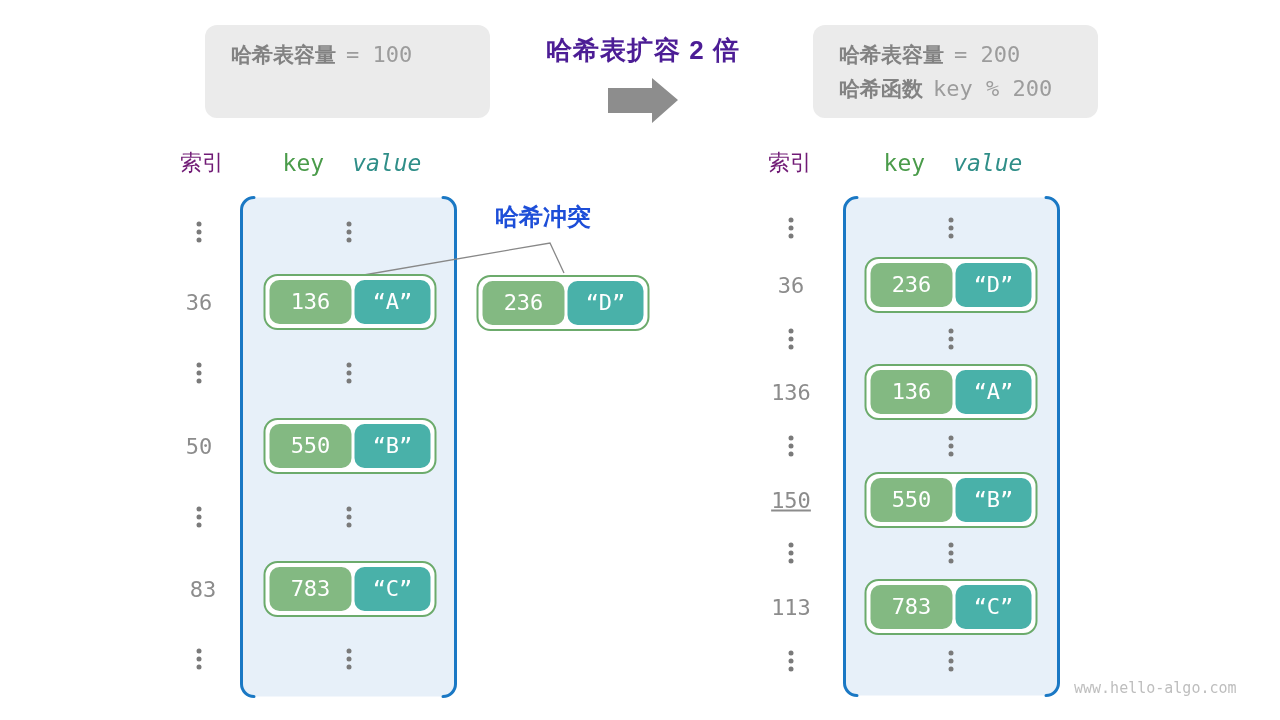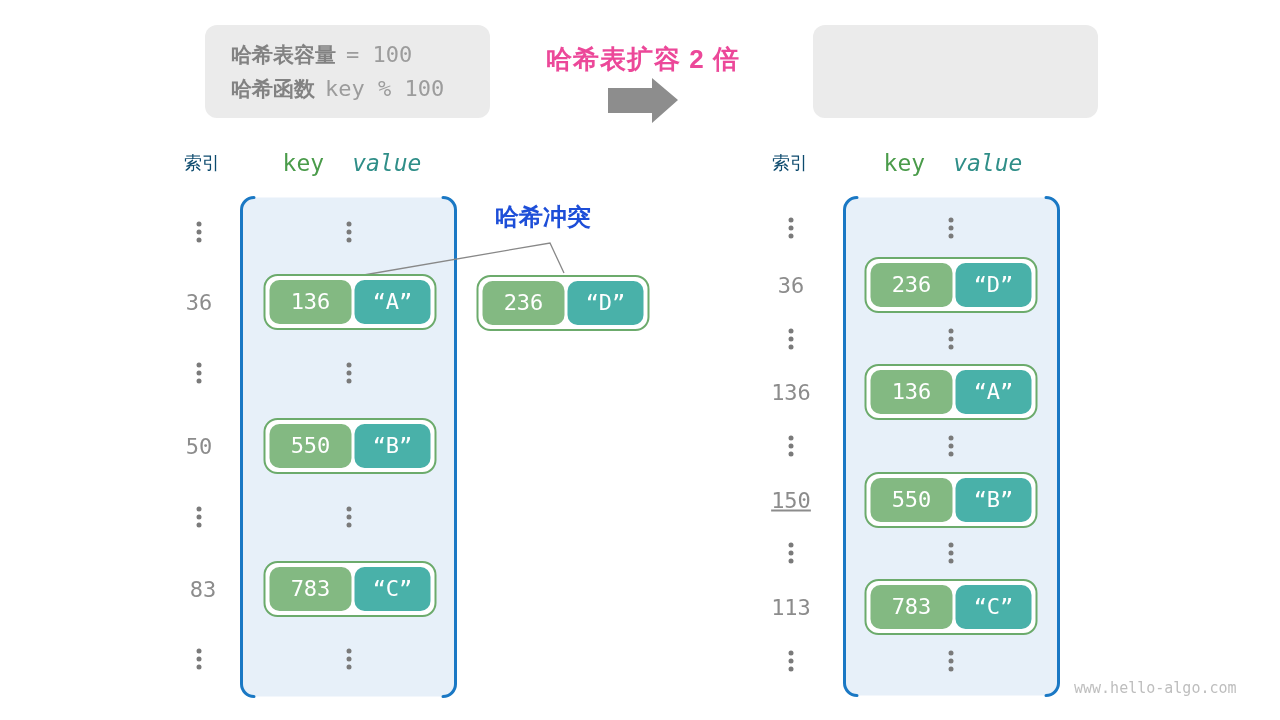--- a/index.html
+++ b/index.html
@@ -13,28 +13,28 @@
   .info-box{
     position:absolute;width:285px;height:93px;background:#ebebeb;border-radius:12px;
     box-sizing:border-box;padding:13px 0 0 26px;
   }
   .info-line{height:34px;line-height:34px;font-size:21px;white-space:nowrap;}
   .info-label{font-weight:bold;color:#828282;}
   .info-value{font-family:"DejaVu Sans Mono",monospace;color:#9c9c9c;margin-left:10px;font-size:22px;}
 
   
   .center-title{
-    position:absolute;top:42px;left:643px;transform:translateX(-50%);
-    font-size:26px;font-weight:bold;color:#ec4899;white-space:nowrap;letter-spacing:1px;
+    position:absolute;top:33px;left:643px;transform:translateX(-50%);
+    font-size:26px;font-weight:bold;color:#4c1d95;white-space:nowrap;letter-spacing:1px;
   }
   .arrow-svg{position:absolute;left:600px;top:70px;}
 
   
   .index-header{
-    position:absolute;transform:translate(-50%,-50%);font-size:18px;color:#0c4a6e;white-space:nowrap;text-align:right;
+    position:absolute;transform:translate(-50%,-50%);font-size:22px;color:#701a75;white-space:nowrap;text-align:right;
   }
   .kv-header{
     position:absolute;transform:translate(-50%,-50%);display:flex;gap:28px;
     font-family:"DejaVu Sans Mono",monospace;font-size:23px;white-space:nowrap;
   }
   .key-header{color:#4a9b4a;}
   .value-header{color:#2f8e88;font-style:italic;}
 
   
   .bucket-svg{position:absolute;}
@@ -74,31 +74,34 @@
 </style>
 </head>
 <body>
 
 <div class="canvas">
 
   <div class="info-box" style="left:205px;top:25px;">
     <div class="info-line">
       <span class="info-label">哈希表容量</span><span class="info-value">= 100</span>
     </div>
-    <div class="info-line">
-      <span class="info-label">哈希函数</span><span class="info-value">key % 100</span>
-    </div>
   </div>
 
   <div class="center-title">哈希表扩容 2 倍</div>
   <svg class="arrow-svg" width="90" height="60">
     <polygon points="8,18 52,18 52,8 78,30 52,53 52,43 8,43" fill="#8d8d8d"></polygon>
   </svg>
 
   <div class="info-box" style="left:813px;top:25px;">
+    <div class="info-line">
+      <span class="info-label">哈希表容量</span><span class="info-value">= 200</span>
+    </div>
+    <div class="info-line">
+      <span class="info-label">哈希函数</span><span class="info-value">key % 200</span>
+    </div>
   </div>
 
   <div class="index-header" style="left:202px;top:163px;">索引</div>
   <div class="kv-header" style="left:352px;top:163px;">
     <span class="key-header">key</span>
     <span class="value-header">value</span>
   </div>
   <div class="index-header" style="left:790px;top:163px;">索引</div>
   <div class="kv-header" style="left:953px;top:163px;">
     <span class="key-header">key</span>

